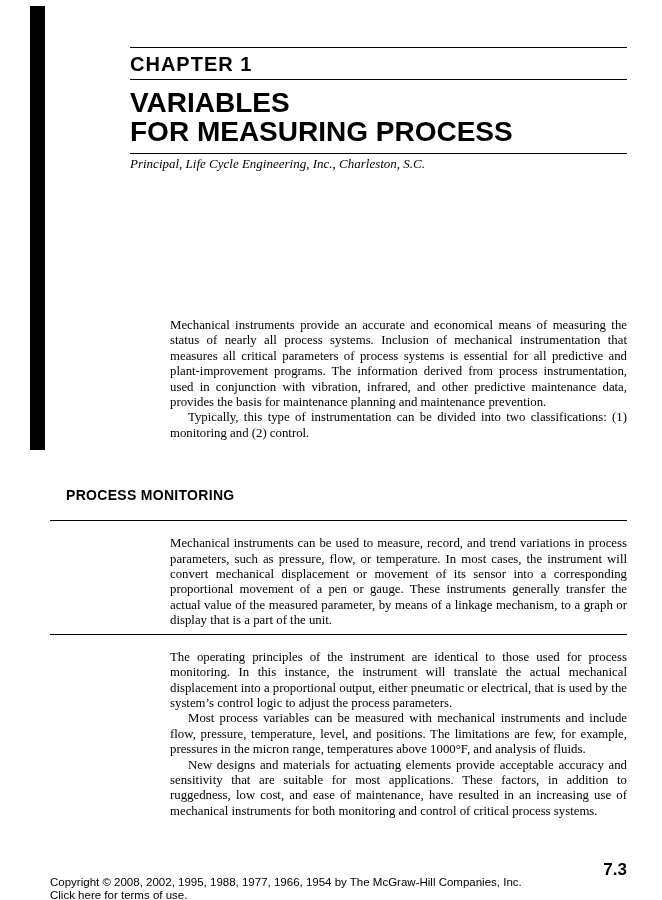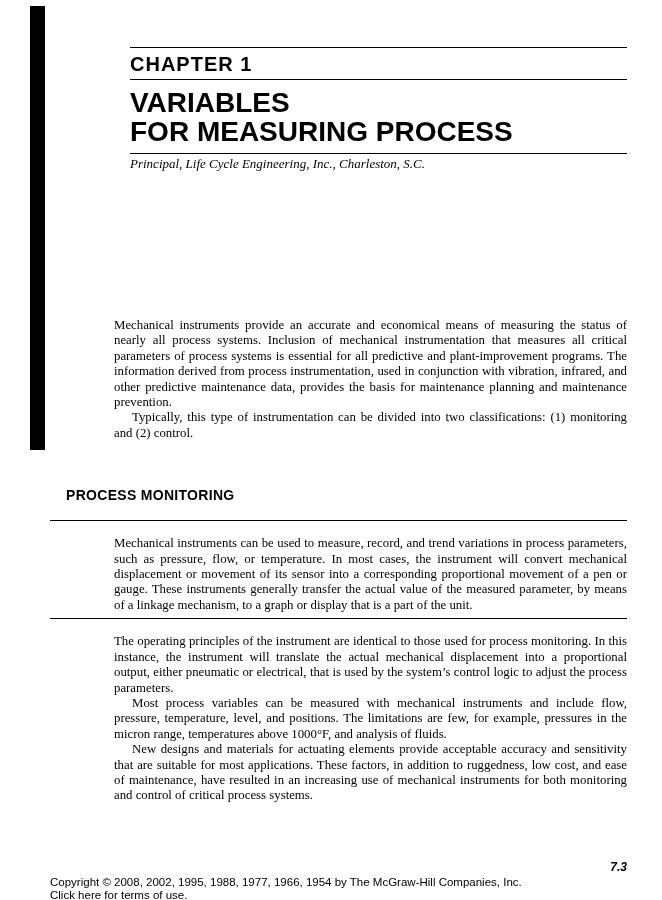--- a/index.html
+++ b/index.html
@@ -69,21 +69,21 @@
     font-style: italic;
     font-size: 13px;
     line-height: 16px;
   }
   .bodycopy {
     font-size: 12.8px;
     line-height: 15.4px;
     text-align: justify;
   }
   .bodycopy p {
-    margin: 0 0 0 64px;
+    margin: 0 0 0 120px;
   }
   .bodycopy p.indent { text-indent: 18px; }
   .intro-block { margin-top: 146px; }
   .section-heading {
     margin: 16px;
     font-family: "Liberation Sans", sans-serif;
     font-weight: bold;
     font-size: 14px;
     line-height: 17px;
     letter-spacing: 0.3px;
@@ -91,22 +91,21 @@
   .sec-monitoring .section-heading { margin-top: 46px; }
   .sec-control .section-heading { margin-top: 28px; }
   .rule.under-section { margin-top: 5px; }
   .section-body { margin-top: 15px; }
   .page-number {
     position: absolute;
     top: 860px;
     right: 35px;
     font-family: "Liberation Sans", sans-serif;
     font-weight: bold;
-    font-size: 12px;
-    font-style: italic;
+    font-size: 17px;
   }
   .footer {
     position: absolute;
     left: 50px;
     top: 876px;
     font-family: "Liberation Sans", sans-serif;
     font-size: 11.5px;
     line-height: 13px;
   }
   .footer .terms-link {

